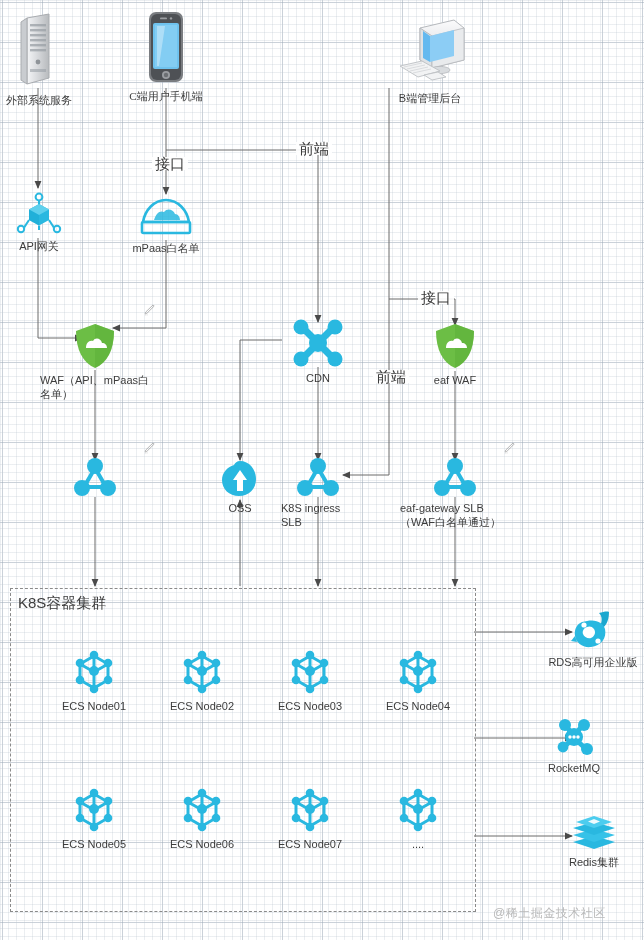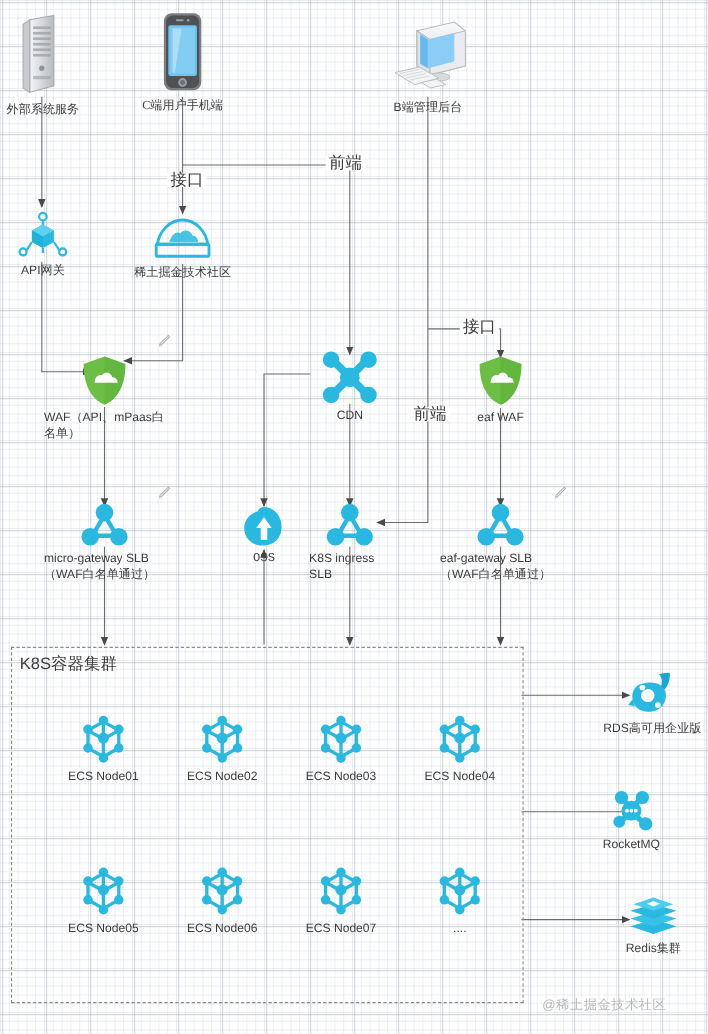--- a/index.html
+++ b/index.html
@@ -148,21 +148,21 @@
       <path d="M8 15 L30 15 L30 57 L8 57 Z" fill="#8ed2f4" opacity=".65"></path>
       <path d="M10 16 L18 16 L12 56 L10 56 Z" fill="#ffffff" opacity=".35"></path>
       <circle cx="19" cy="65" r="4" fill="#9b9ea2"></circle>
       <circle cx="19" cy="65" r="2.2" fill="#6c6f73"></circle>
       <rect x="13" y="7.5" width="7" height="1.8" rx="0.9" fill="#9b9ea2"></rect>
       <circle cx="24" cy="8.4" r="1.2" fill="#9b9ea2"></circle>
     </svg>
     <div class="lbl">C端用户手机端</div>
   </div>
 
-  <div class="node" style="left:352px;top:14px;width:74px;">
+  <div class="node" style="left:352px;top:14px;width:74px;padding-left:41px;">
     <svg class="glyph" width="76" height="74" viewBox="0 0 76 74">
       <defs>
         <linearGradient id="mon" x1="0" y1="0" x2="0" y2="1">
           <stop offset="0" stop-color="#fbfbfc"></stop>
           <stop offset="1" stop-color="#cfd2d6"></stop>
         </linearGradient>
       </defs>
       <path d="M28 14 L62 6 L72 14 L72 46 L40 54 L28 46 Z" fill="url(#mon)" stroke="#b6b9bd" stroke-width="1"></path>
       <path d="M28 14 L40 22 L40 54 L28 46 Z" fill="#dfe2e5" stroke="#b6b9bd" stroke-width="1"></path>
       <path d="M40 22 L72 14 L72 46 L40 54 Z" fill="#e9ebed" stroke="#b6b9bd" stroke-width=".8"></path>
@@ -196,21 +196,21 @@
     </svg>
     <div class="lbl">API网关</div>
   </div>
 
   <div class="node" style="left:134px;top:196px;width:64px;">
     <svg class="glyph" width="56" height="42" viewBox="0 0 56 42">
       <path d="M28 4 C16 4 7 14 5 26 L51 26 C49 14 40 4 28 4 Z" fill="none" stroke="#29b8e0" stroke-width="2.6"></path>
       <path d="M16 24 C18 17 22 14 26 16 C29 12 35 13 37 18 C40 18 42 21 42 24 Z" fill="#29b8e0" opacity=".85"></path>
       <rect x="4" y="26" width="48" height="11" rx="1.5" fill="none" stroke="#29b8e0" stroke-width="2.6"></rect>
     </svg>
-    <div class="lbl">稀土掘金技术社区</div>
+    <div class="lbl">mPaas白名单</div>
   </div>
 
   <div class="node" style="left:40px;top:322px;width:110px;">
     <svg class="glyph" width="44" height="48" viewBox="0 0 44 48">
       <path d="M22 2 L41 9 C41 28 34 41 22 46 C10 41 3 28 3 9 Z" fill="#6cbe45"></path>
       <path d="M22 2 L41 9 C41 28 34 41 22 46 Z" fill="#5cae38" opacity=".55"></path>
       <path d="M13 26 C13 21 16 18 20 19 C22 15 28 16 29 21 C32 21 34 23 34 26 Z" fill="#ffffff"></path>
     </svg>
     <div class="lbl multi">WAF（API、mPaas白名单）</div>
   </div>
@@ -239,24 +239,23 @@
     <div class="lbl">eaf WAF</div>
   </div>
 
   <div class="node" style="left:40px;top:458px;width:110px;">
     <svg class="glyph" width="46" height="40" viewBox="0 0 46 40">
       <path d="M23 10 L12 29 L34 29 Z" fill="none" stroke="#29b8e0" stroke-width="4"></path>
       <circle cx="23" cy="8" r="8" fill="#29b8e0"></circle>
       <circle cx="10" cy="30" r="8" fill="#29b8e0"></circle>
       <circle cx="36" cy="30" r="8" fill="#29b8e0"></circle>
     </svg>
-    <div class="lbl multi">micro-gateway SLB（WAF白名单通过）</div>
-  </div>
-
-  <div class="node" style="left:214px;top:458px;width:52px;font-family:Liberation Mono, monospace;">
+  </div>
+
+  <div class="node" style="left:214px;top:458px;width:52px;">
     <svg class="glyph" width="44" height="40" viewBox="0 0 44 40">
       <path d="M22 3 C31 3 38 11 38 21 C38 31 31 38 21 38 C11 38 4 31 4 22 C4 15 9 9 16 7 C17 5 19 3 22 3 Z" fill="#29b8e0"></path>
       <path d="M22 12 L29 22 L25 22 L25 33 L19 33 L19 22 L15 22 Z" fill="#ffffff"></path>
     </svg>
     <div class="lbl">OSS</div>
   </div>
 
   <div class="node" style="left:283px;top:458px;width:70px;">
     <svg class="glyph" width="46" height="40" viewBox="0 0 46 40">
       <path d="M23 10 L12 29 L34 29 Z" fill="none" stroke="#29b8e0" stroke-width="4"></path>

